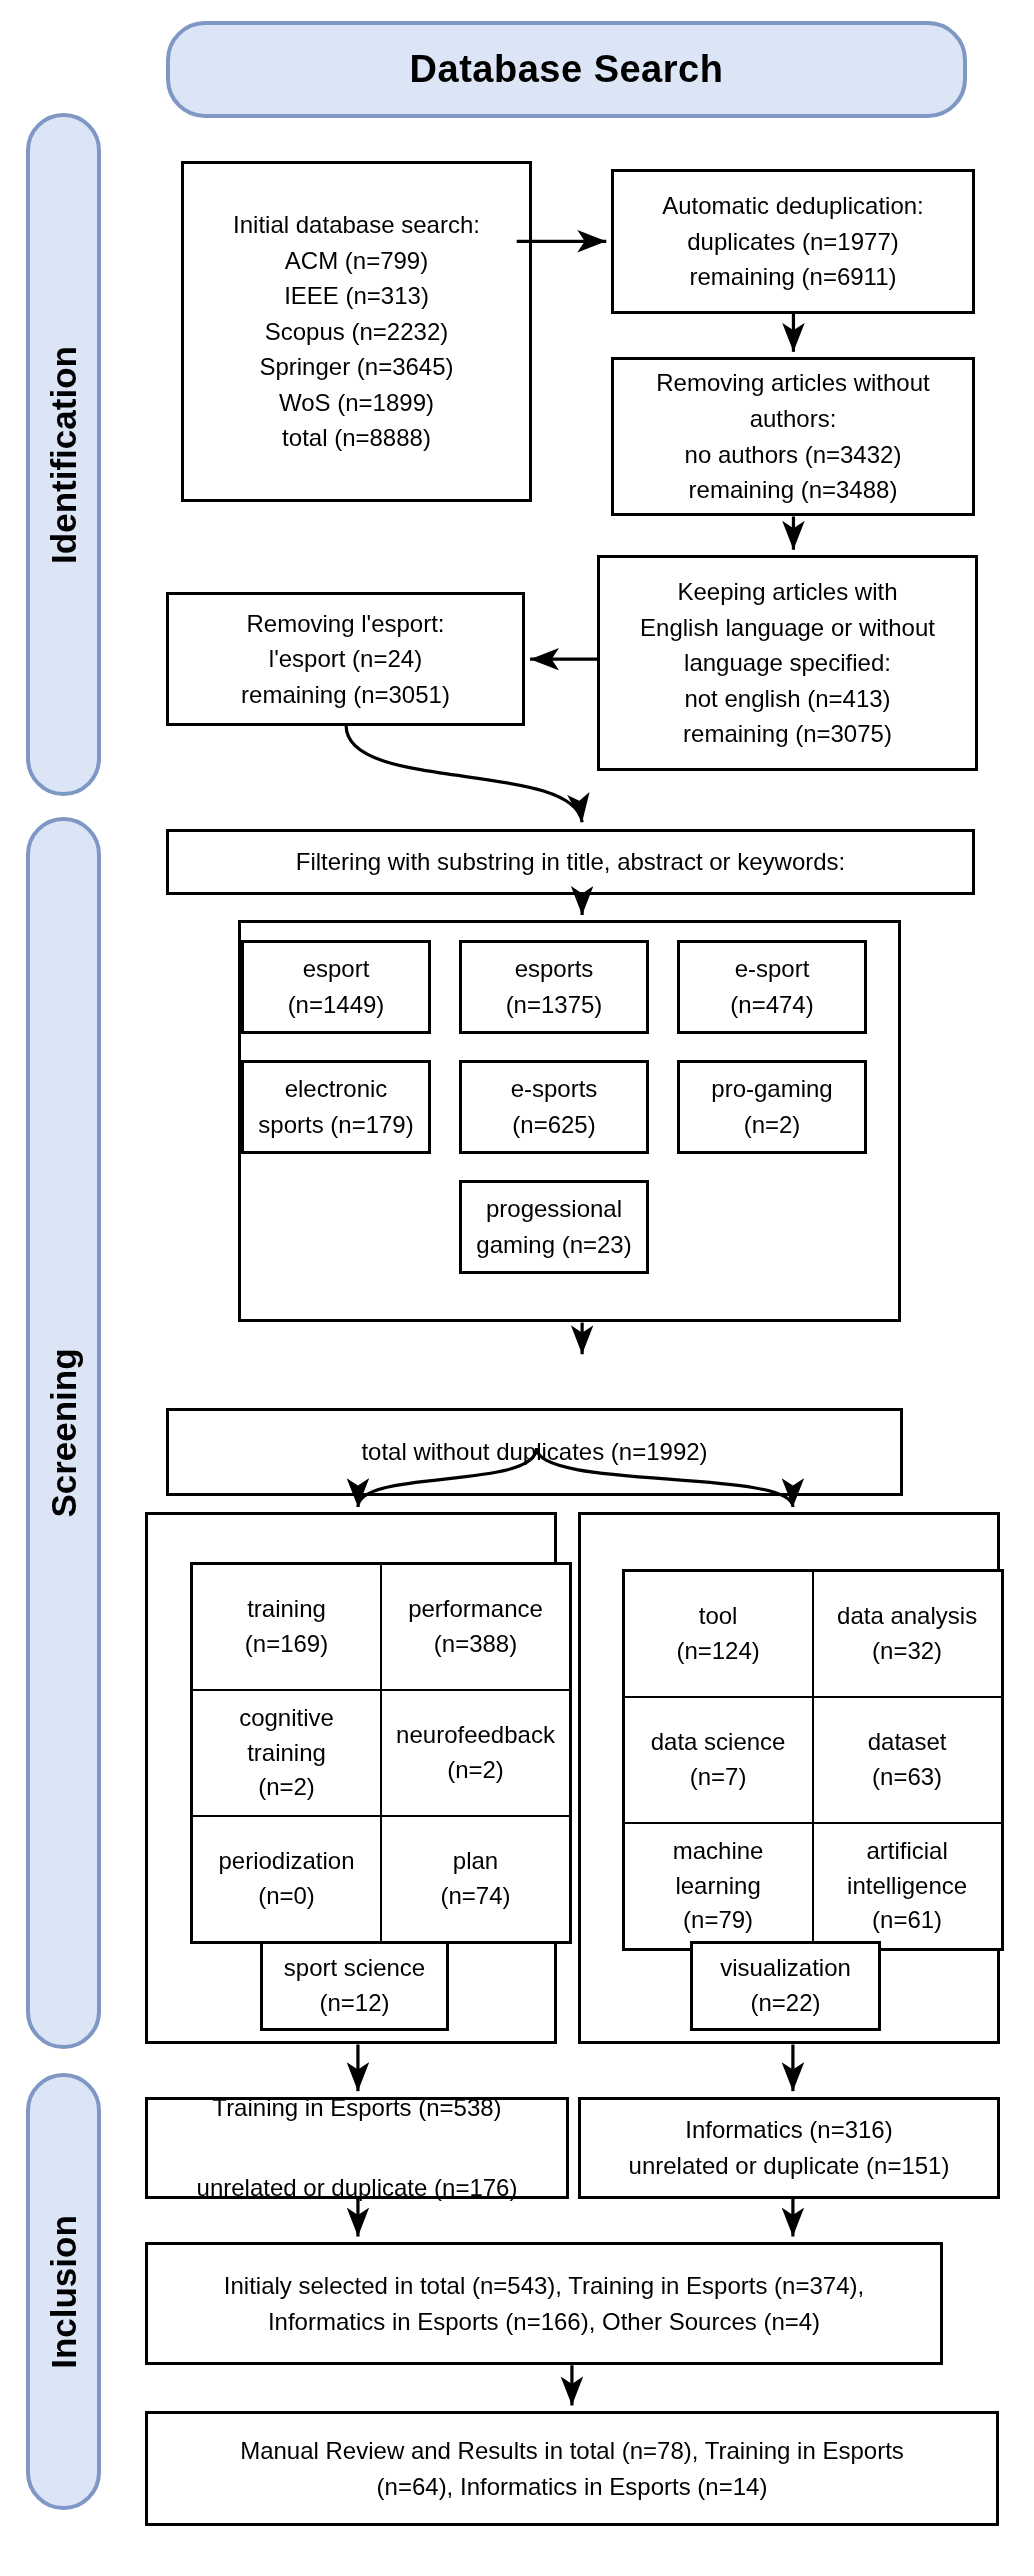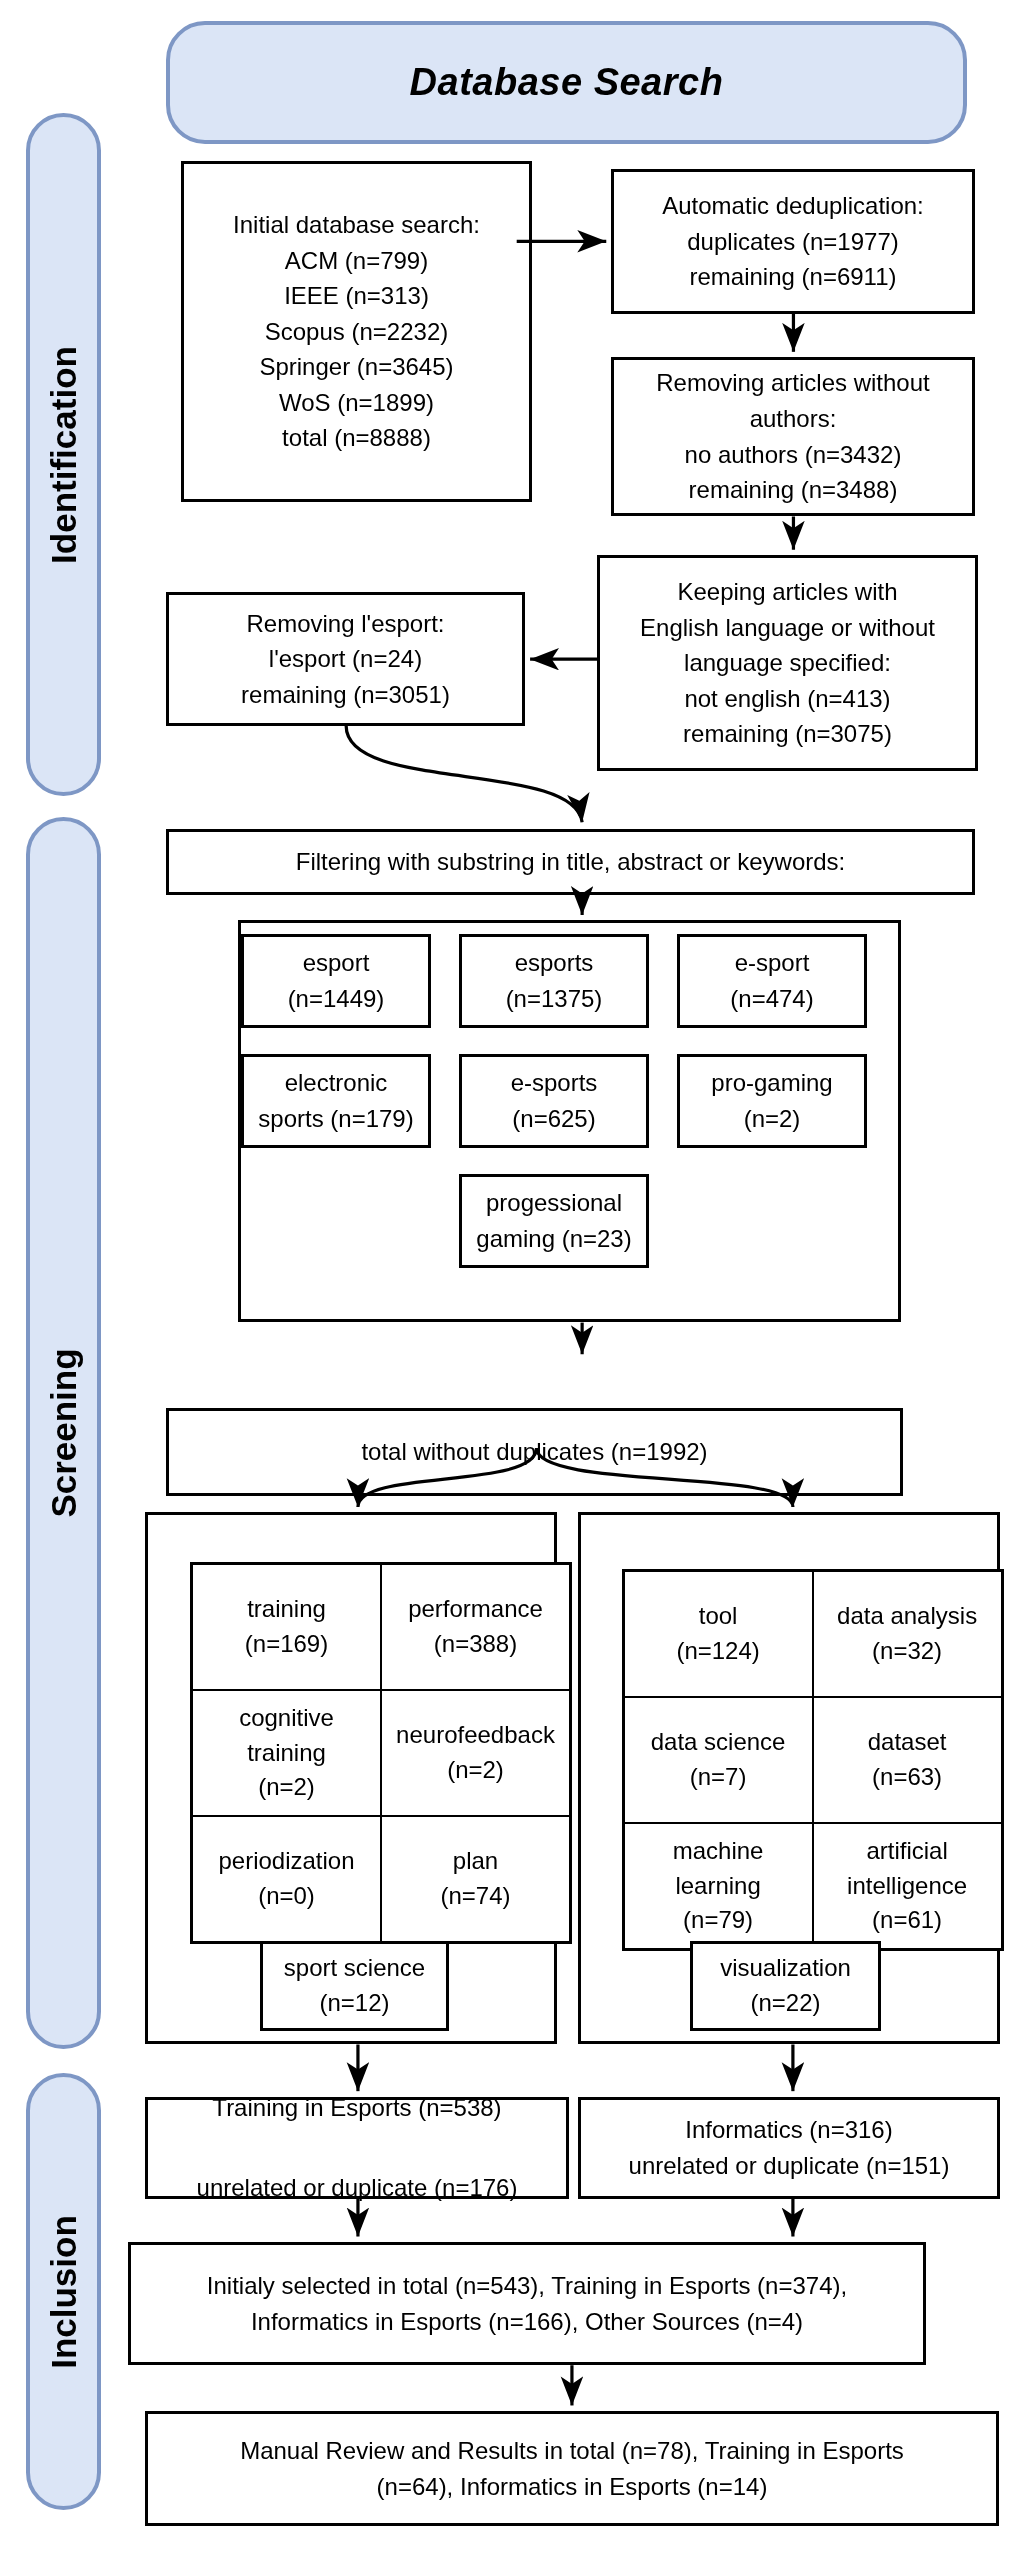--- a/index.html
+++ b/index.html
@@ -41,21 +41,21 @@
   }
   .fbox > div{white-space:nowrap;}
 
   
   .kwc{
     display:grid;
     grid-template-columns:repeat(3,190px);
     column-gap:28px;row-gap:26px;
     justify-content:center;
     align-content:start;
-    padding-top:11px;
+    padding-top:17px;
   }
   .kcell{
     border:3.8px solid var(--box-border);
     box-sizing:border-box;
     height:94px;
     display:flex;flex-direction:column;align-items:center;justify-content:center;
     text-align:center;background:var(--box-fill);
   }
   .kcell > div{white-space:nowrap;}
   .kcell.center-last{grid-column:2;}
@@ -111,21 +111,21 @@
     <line x1="1085" y1="2466" x2="1085" y2="2525" stroke="#000" stroke-width="6" marker-end="url(#ah)"></line>
     <path d="M 1000 2700 C 1000 2778, 667 2738, 667 2810" fill="none" stroke="#000" stroke-width="6" marker-end="url(#ah)"></path>
     <path d="M 1000 2700 C 1000 2778, 1478 2738, 1478 2810" fill="none" stroke="#000" stroke-width="6" marker-end="url(#ah)"></path>
     <line x1="667" y1="3812" x2="667" y2="3899" stroke="#000" stroke-width="6" marker-end="url(#ah)"></line>
     <line x1="1478" y1="3812" x2="1478" y2="3899" stroke="#000" stroke-width="6" marker-end="url(#ah)"></line>
     <line x1="667" y1="4099" x2="667" y2="4170" stroke="#000" stroke-width="6" marker-end="url(#ah)"></line>
     <line x1="1478" y1="4099" x2="1478" y2="4170" stroke="#000" stroke-width="6" marker-end="url(#ah)"></line>
     <line x1="1066" y1="4410" x2="1066" y2="4485" stroke="#000" stroke-width="6" marker-end="url(#ah)"></line>
   </svg>
 
-  <div class="pill" style="left:166px;top:21px;width:801px;height:123px;font-style:italic;">
+  <div class="pill" style="left:166px;top:21px;width:801px;height:97px;">
     <span class="title-text">Database Search</span>
   </div>
 
   <div class="pill" style="left:26px;top:113px;width:75px;height:683px;">
     <span class="vlabel">Identification</span>
   </div>
   <div class="pill" style="left:26px;top:817px;width:75px;height:1232px;">
     <span class="vlabel">Screening</span>
   </div>
   <div class="pill" style="left:26px;top:2073px;width:75px;height:437px;">
@@ -274,21 +274,21 @@
   </div>
 
   <div class="fbox" style="left:145px;top:2097px;width:424px;height:102px;gap:44px;">
       <div>Training in Esports (n=538)</div>
       <div>unrelated or duplicate (n=176)</div>
     </div>
   <div class="fbox" style="left:578px;top:2097px;width:422px;height:102px;">
       <div>Informatics (n=316)</div>
       <div>unrelated or duplicate (n=151)</div>
     </div>
-  <div class="fbox" style="left:128px;top:2242px;width:798px;height:123px;">
+  <div class="fbox" style="left:145px;top:2242px;width:798px;height:123px;">
       <div>Initialy selected in total (n=543), Training in Esports (n=374),</div>
       <div>Informatics in Esports (n=166), Other Sources (n=4)</div>
     </div>
   <div class="fbox" style="left:145px;top:2411px;width:854px;height:115px;">
       <div>Manual Review and Results in total (n=78), Training in Esports</div>
       <div>(n=64), Informatics in Esports (n=14)</div>
     </div>
 
 </div>
 

